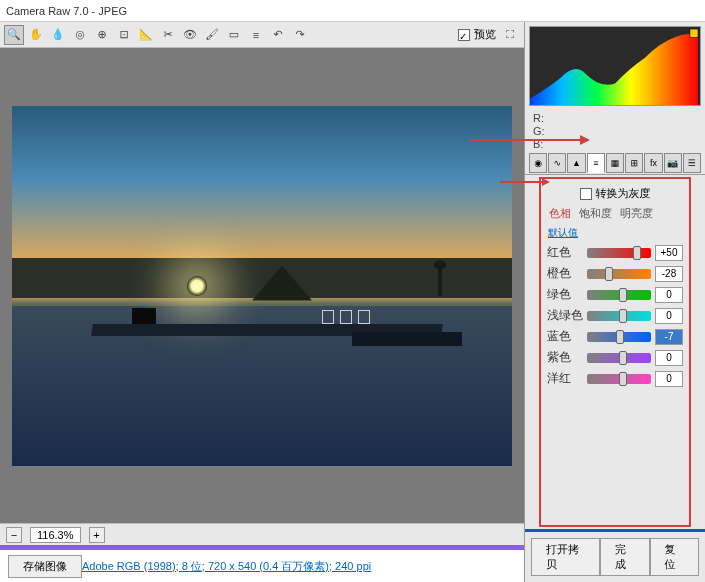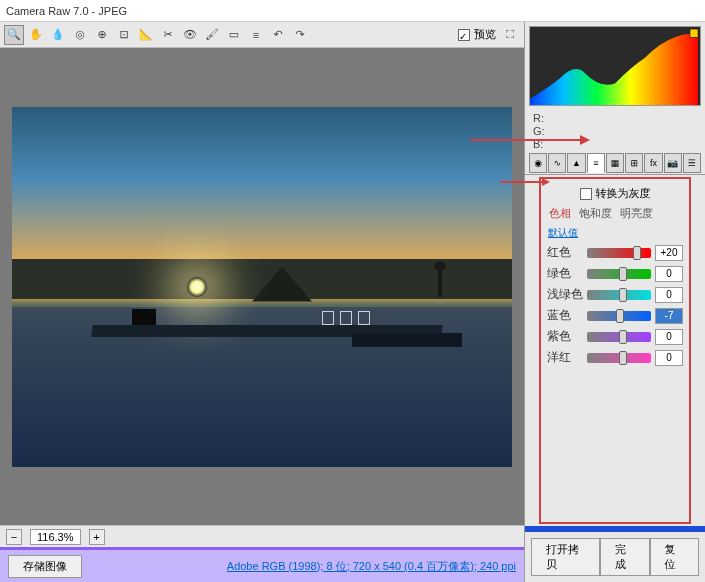--- a/index.html
+++ b/index.html
@@ -24,23 +24,23 @@
 .dog{position:absolute;bottom:42px;left:60px;width:24px;height:16px;background:#0a0a0a}
 .chair{position:absolute;bottom:42px;width:12px;height:14px;border:1px solid #d0d0d0}
 .c1{left:250px}.c2{left:268px}.c3{left:286px}
 .palm{position:absolute;bottom:170px;right:70px;width:4px;height:30px;background:#1a1a1a}
 .palm::before{content:"";position:absolute;top:-8px;left:-8px;width:20px;height:14px;background:radial-gradient(ellipse,#1a1a1a 40%,transparent 50%)}
 .water{position:absolute;bottom:0;left:0;right:0;height:160px;background:linear-gradient(to bottom,#3a4a5a,#1a2a4a)}
 .status-bar{height:22px;background:#e8e8e8;border-top:1px solid #bbb;display:flex;align-items:center;padding:0 6px;gap:8px}
 .zoom-box{background:#fff;border:1px solid #999;padding:1px 6px;min-width:50px;text-align:center}
 .nav-btn{width:16px;height:16px;border:1px solid #999;background:#eee;cursor:pointer;text-align:center;line-height:14px}
 .filename{flex:1;text-align:center;color:#333}
-.bottom-bar{height:28px;background:#c4b5fd;border-top:3px solid #8b5cf6;display:flex;align-items:center;padding:16px 8px}
+.bottom-bar{height:28px;background:#ffffff;border-top:5px solid #8b5cf6;display:flex;align-items:center;padding:16px 8px}
 .btn{padding:3px 14px;border:1px solid #999;background:#efefef;cursor:pointer}
-.meta-link{flex:1;text-align:right;color:#0066cc;text-decoration:underline;cursor:pointer}
+.meta-link{flex:1;text-align:left;color:#0066cc;text-decoration:underline;cursor:pointer}
 .right-panel{width:180px;display:flex;flex-direction:column;background:#e8e8e8}
 .histogram{height:80px;margin:4px;border:1px solid #999;background:#2a2a2a;position:relative;overflow:hidden}
 .histo-svg{width:100%;height:100%}
 .rgb-info{padding:2px 8px;font-size:10px;color:#444;line-height:13px}
 .panel-tabs{height:22px;display:flex;gap:1px;padding:0 4px;border-bottom:1px solid #999}
 .ptab{width:20px;height:20px;border:1px solid #888;background:#ddd;cursor:pointer;display:flex;align-items:center;justify-content:center;font-size:9px}
 .ptab.active{background:#fff;border-bottom-color:#fff}
 .panel-title{text-align:center;padding:3px;font-size:10px;color:#555;text-decoration:underline}
 .adjust-panel{margin:2px 14px;border:2px solid #d04040;padding:4px;flex:1}
 .grayscale-row{display:flex;align-items:center;justify-content:center;gap:4px;padding:3px}
@@ -55,21 +55,21 @@
 .slider-val{width:28px;height:16px;border:1px solid #999;background:#fff;text-align:center;font-size:10px;line-height:14px}
 .slider-val.hl{background:#3a7acc;color:#fff}
 .g-red{background:linear-gradient(90deg,#808080,#ff0000)}
 .g-orange{background:linear-gradient(90deg,#808080,#ff8000)}
 .g-yellow{background:linear-gradient(90deg,#808080,#ffff00)}
 .g-green{background:linear-gradient(90deg,#808080,#00c000)}
 .g-aqua{background:linear-gradient(90deg,#808080,#00e0e0)}
 .g-blue{background:linear-gradient(90deg,#808080,#0060ff)}
 .g-purple{background:linear-gradient(90deg,#808080,#a040ff)}
 .g-magenta{background:linear-gradient(90deg,#808080,#ff40c0)}
-.right-bottom{padding:6px;display:flex;justify-content:space-between;border-top:6px solid #1d4ed8}
+.right-bottom{padding:6px;display:flex;justify-content:space-between;border-top:3px solid #1d4ed8}
 svg.arrow{position:absolute;z-index:50;pointer-events:none}
 </style>
 </head>
 <body>
 
 <div class="titlebar">
   <span>Camera Raw 7.0 - JPEG</span>
 </div>
 
 <div class="main">
@@ -169,21 +169,28 @@
         <span class="sub-tab">饱和度</span>
         <span class="sub-tab">明亮度</span>
       </div>
       <div class="default-link">默认值</div>
       <div id="sliders">
           <div class="slider-row">
             <div class="slider-label">红色</div>
   <div class="slider-track g-red">
               <div class="slider-thumb" style="left:72%"></div>
             </div>
-  <div class="slider-val">+20</div>
+  <div class="slider-val">+50</div>
+          </div>
+          <div class="slider-row">
+            <div class="slider-label">橙色</div>
+  <div class="slider-track g-orange">
+              <div class="slider-thumb" style="left:28%"></div>
+            </div>
+  <div class="slider-val">-28</div>
           </div>
           <div class="slider-row">
             <div class="slider-label">绿色</div>
   <div class="slider-track g-green">
               <div class="slider-thumb" style="left:50%"></div>
             </div>
   <div class="slider-val">0</div>
           </div>
           <div class="slider-row">
             <div class="slider-label">浅绿色</div>

